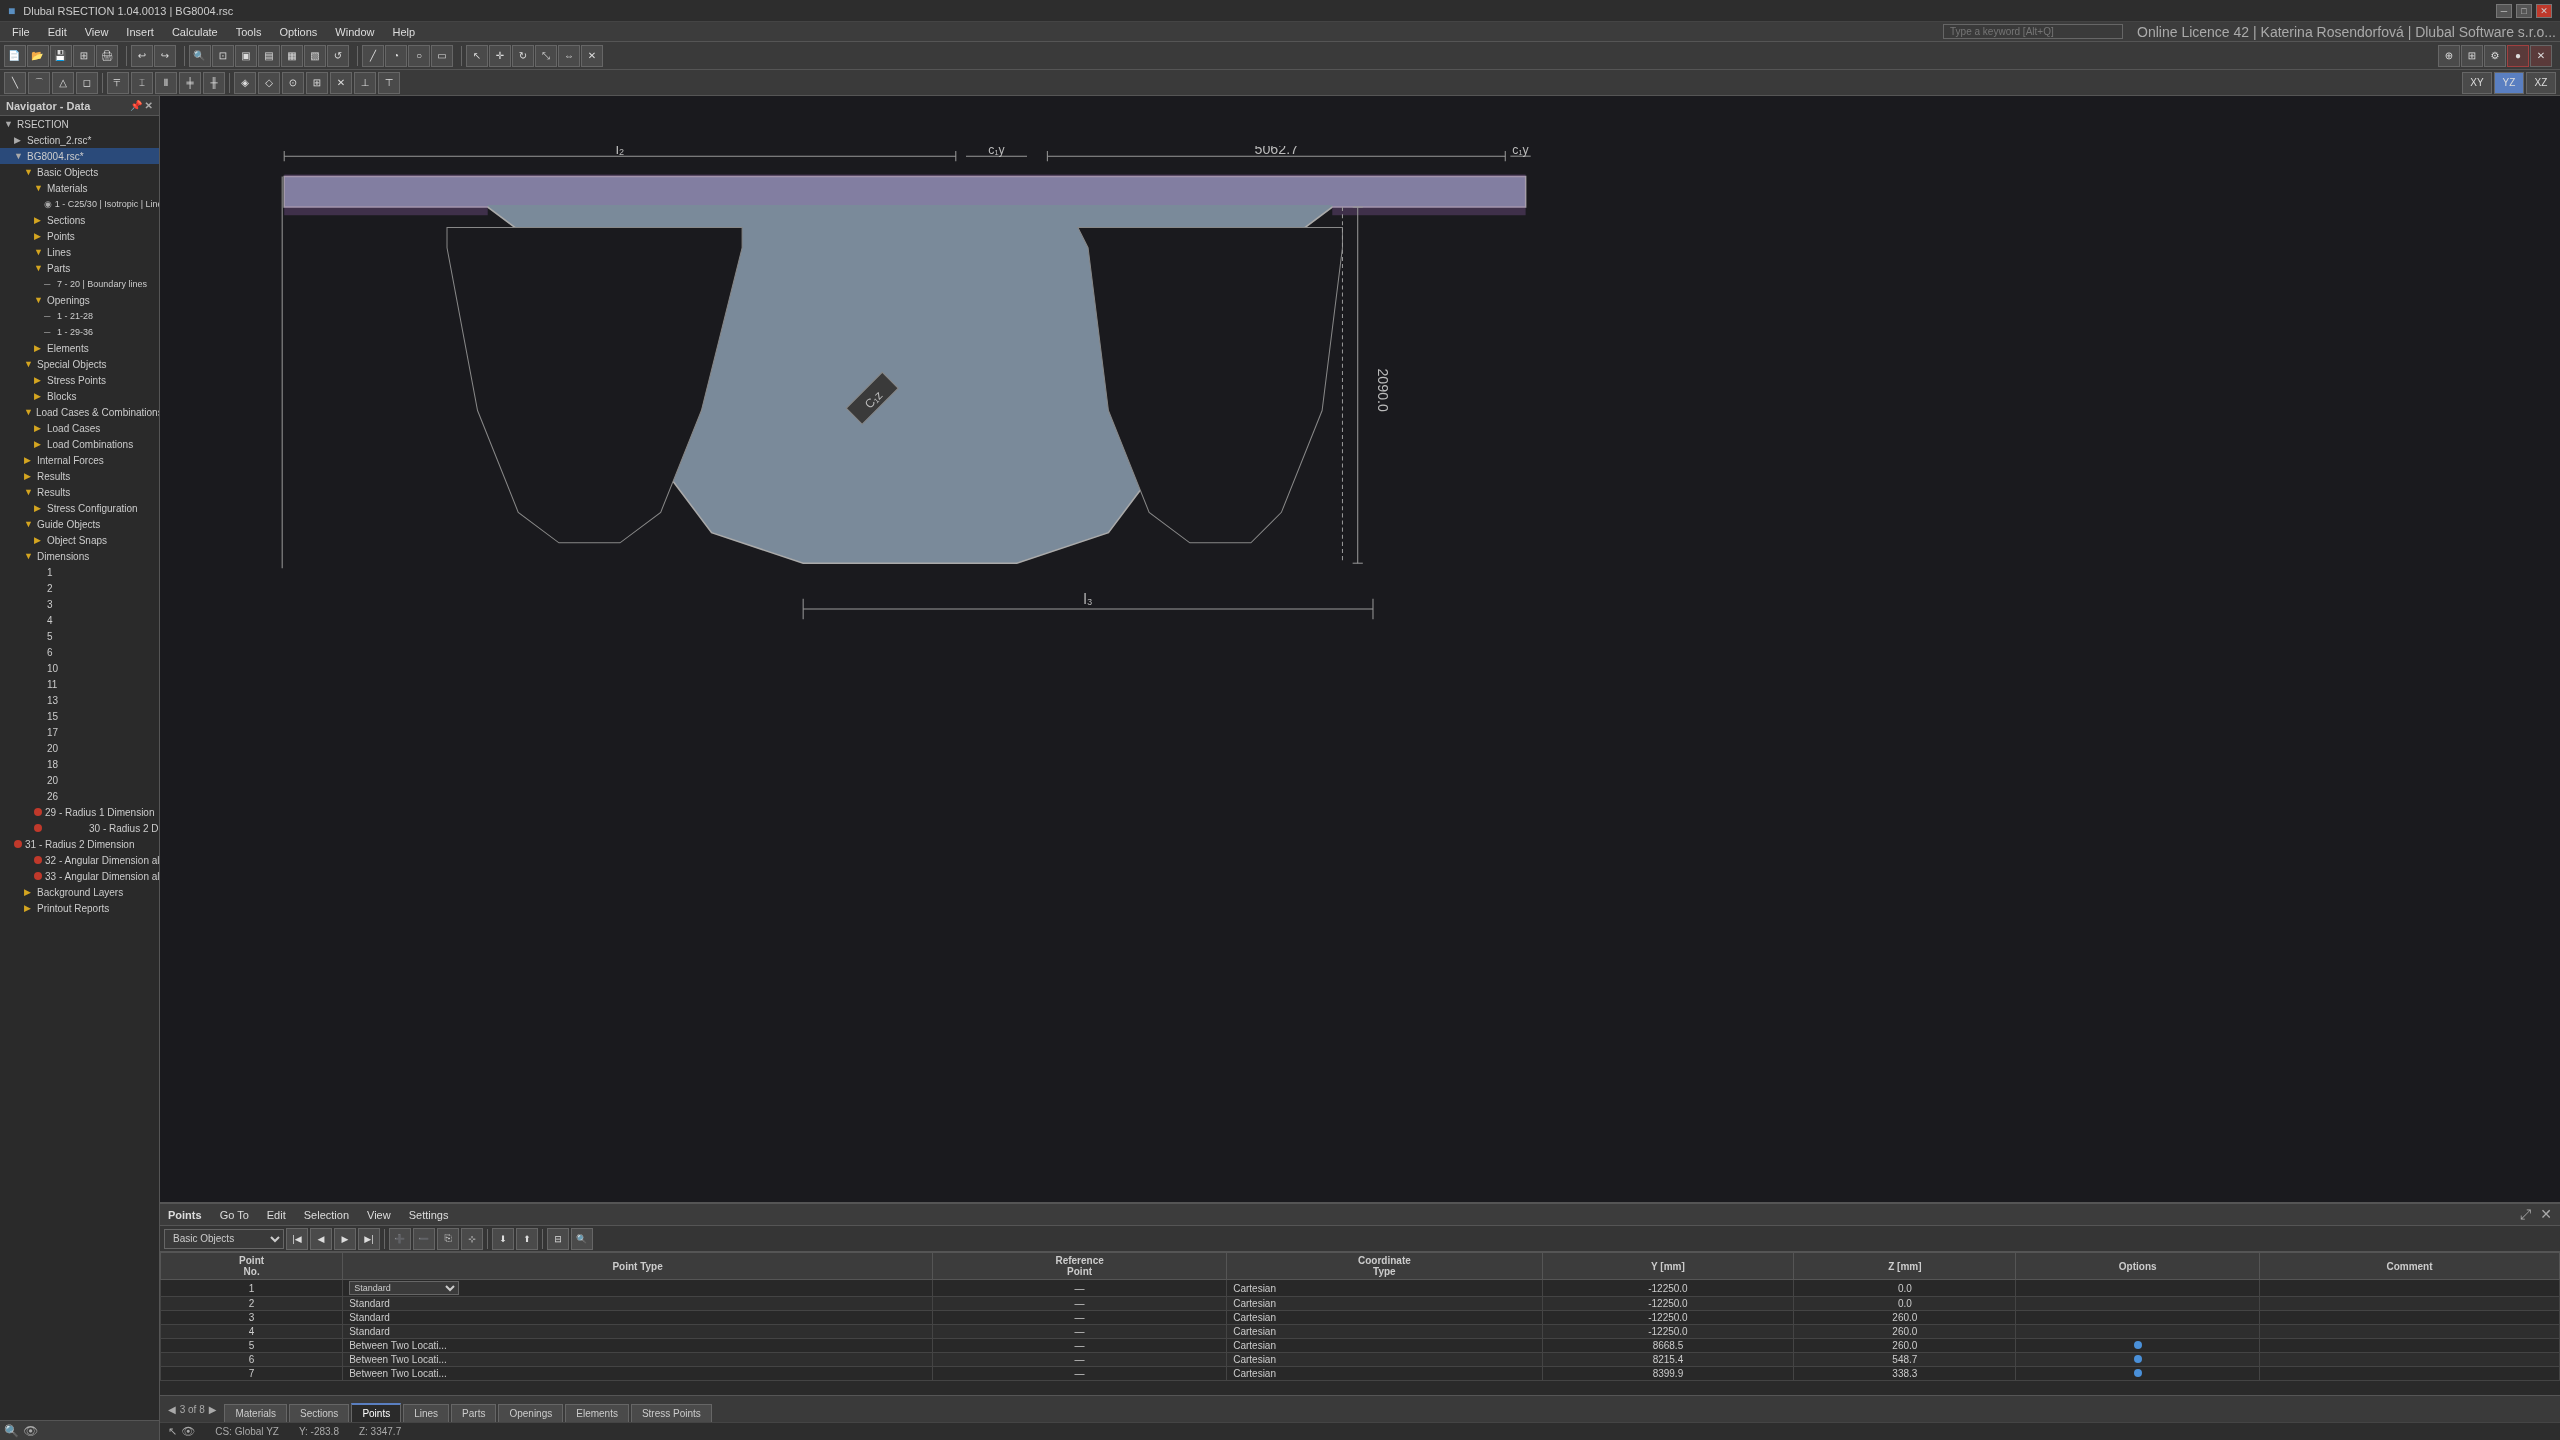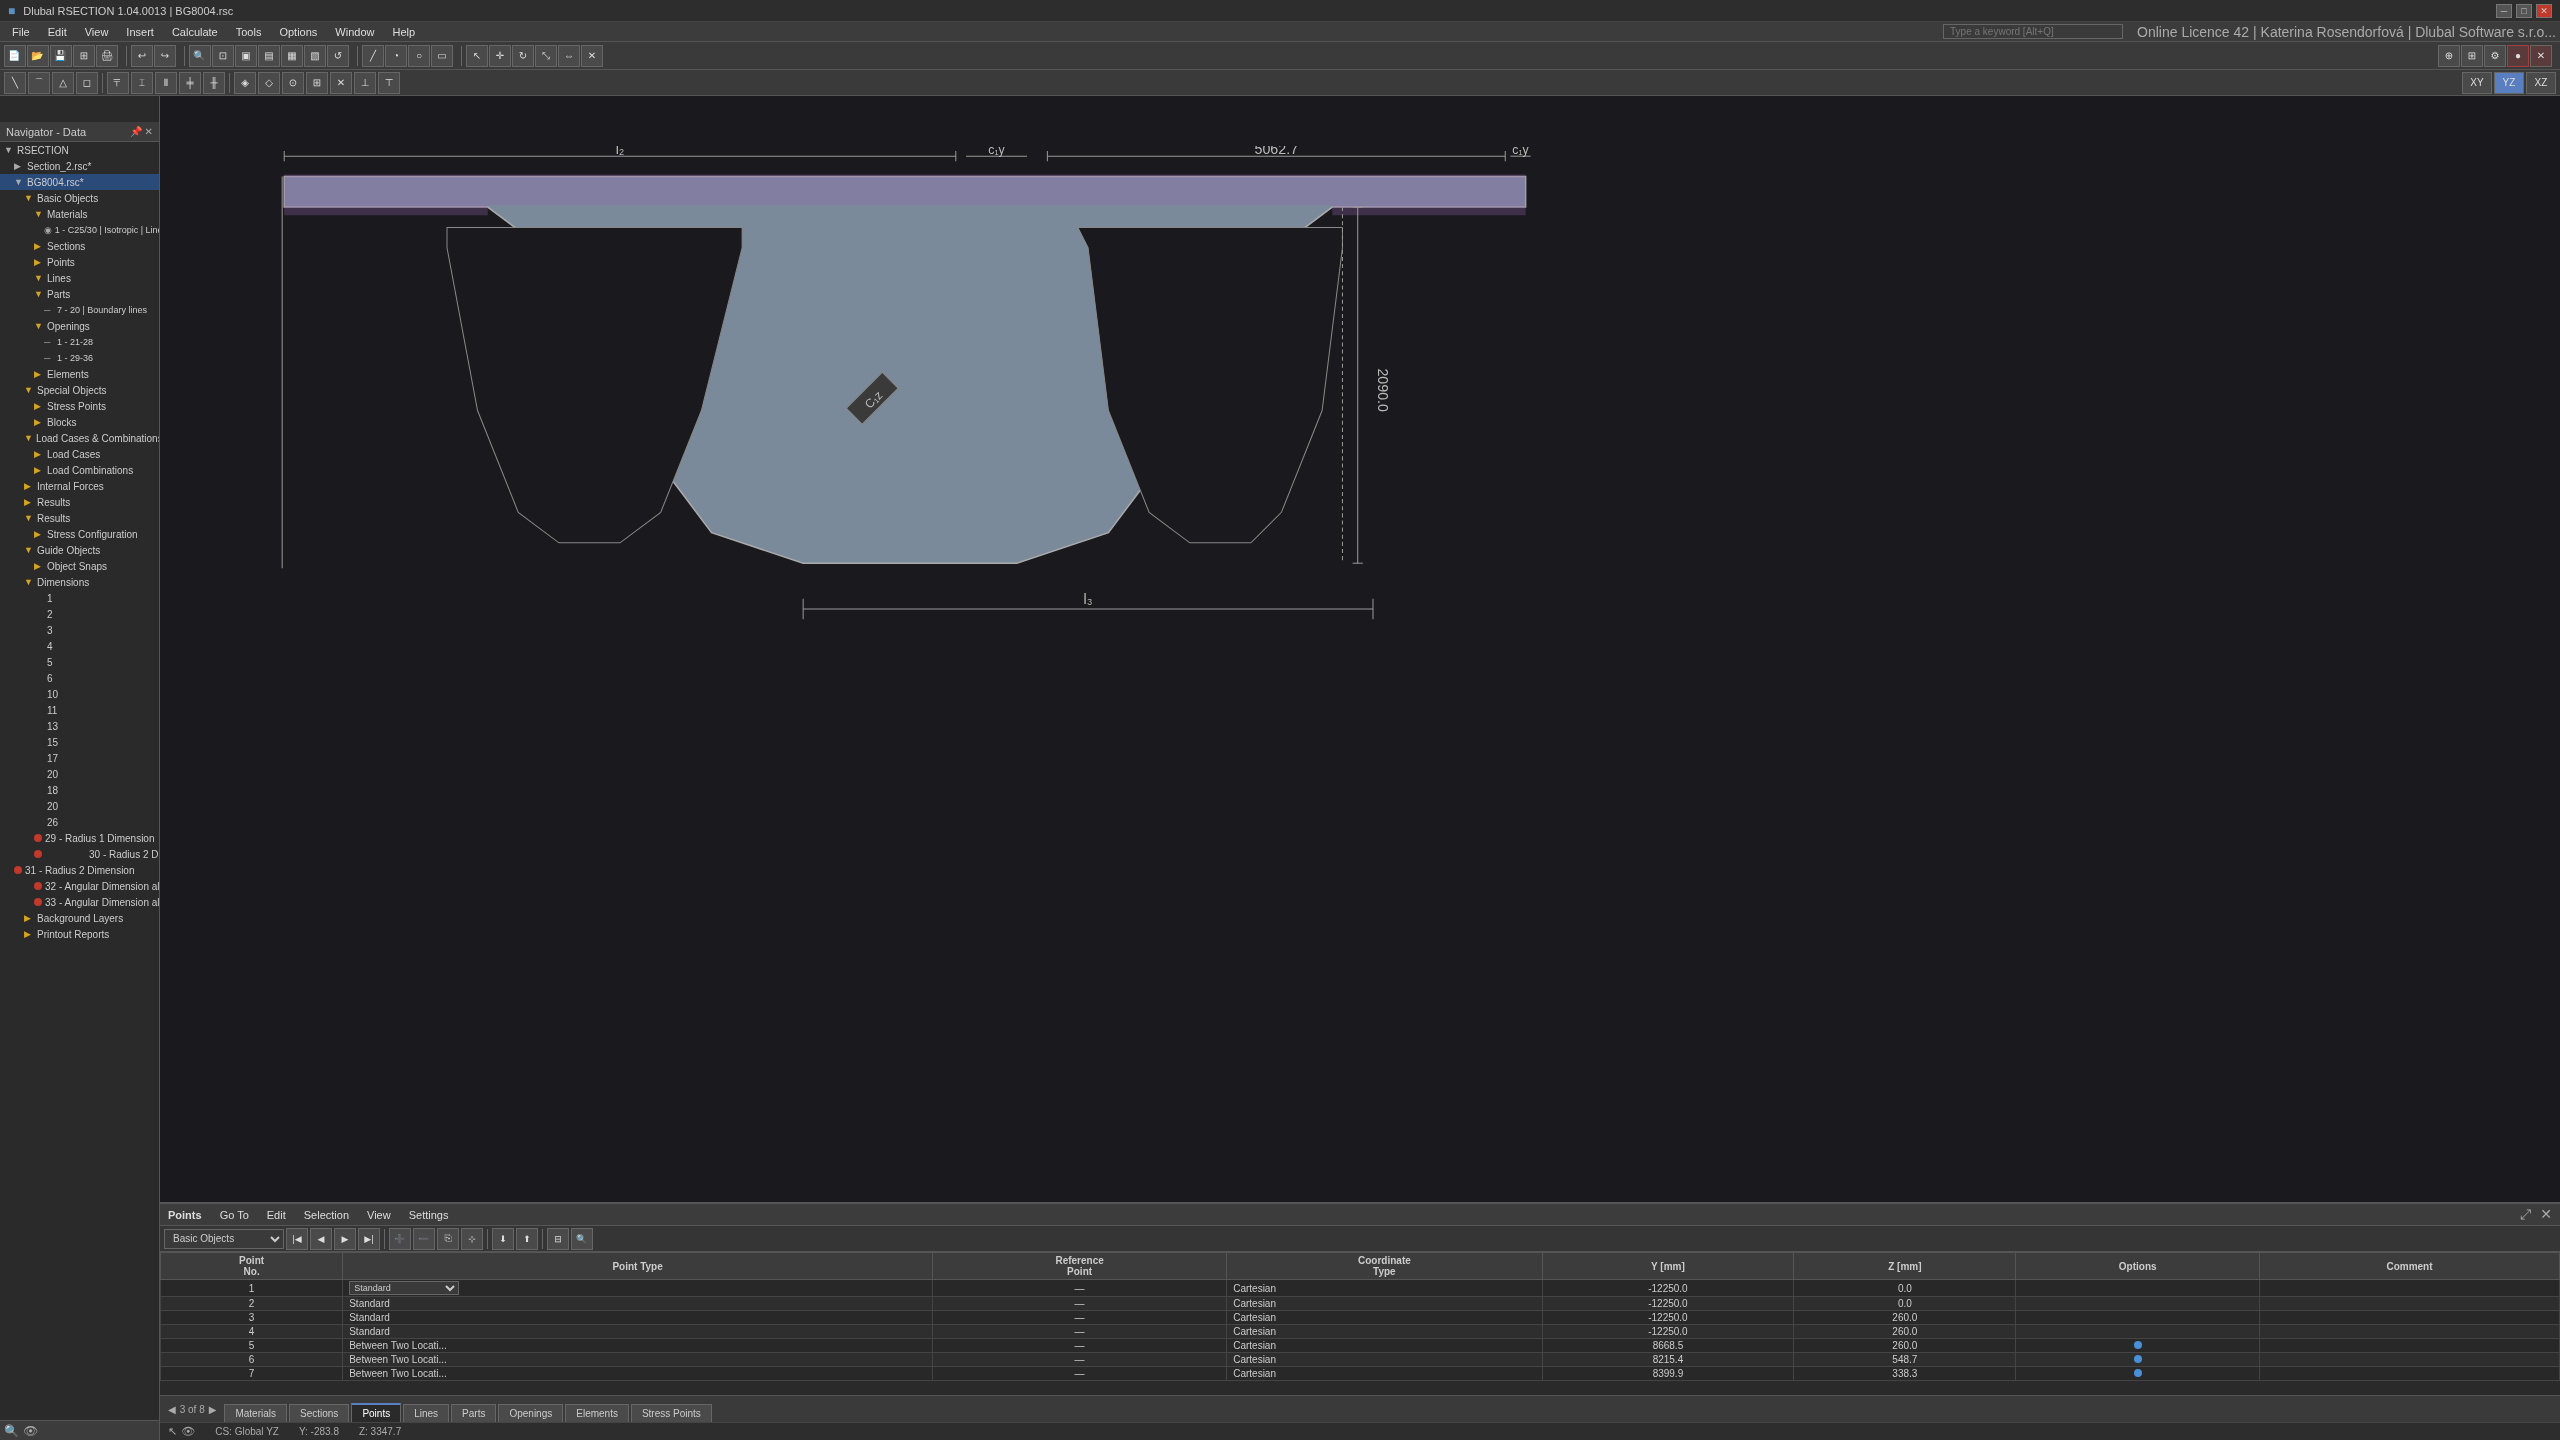--- a/index.html
+++ b/index.html
@@ -100,23 +100,22 @@
     }
     .nav-header {
       height: 20px;
       background: #3c3c3c;
       border-bottom: 1px solid #555;
       display: flex;
       align-items: center;
       justify-content: space-between;
       padding: 0 6px;
       font-size: 11px;
-      font-weight: normal;
+      font-weight: bold;
       color: #ccc;
-      margin-top: 26px;
     }
     .nav-header-icons { display: flex; gap: 2px; }
     .nav-header-icon { font-size: 10px; cursor: pointer; color: #aaa; }
     .tree-item {
       display: flex;
       align-items: center;
       height: 16px;
       padding-left: 4px;
       cursor: pointer;
       font-size: 10px;

